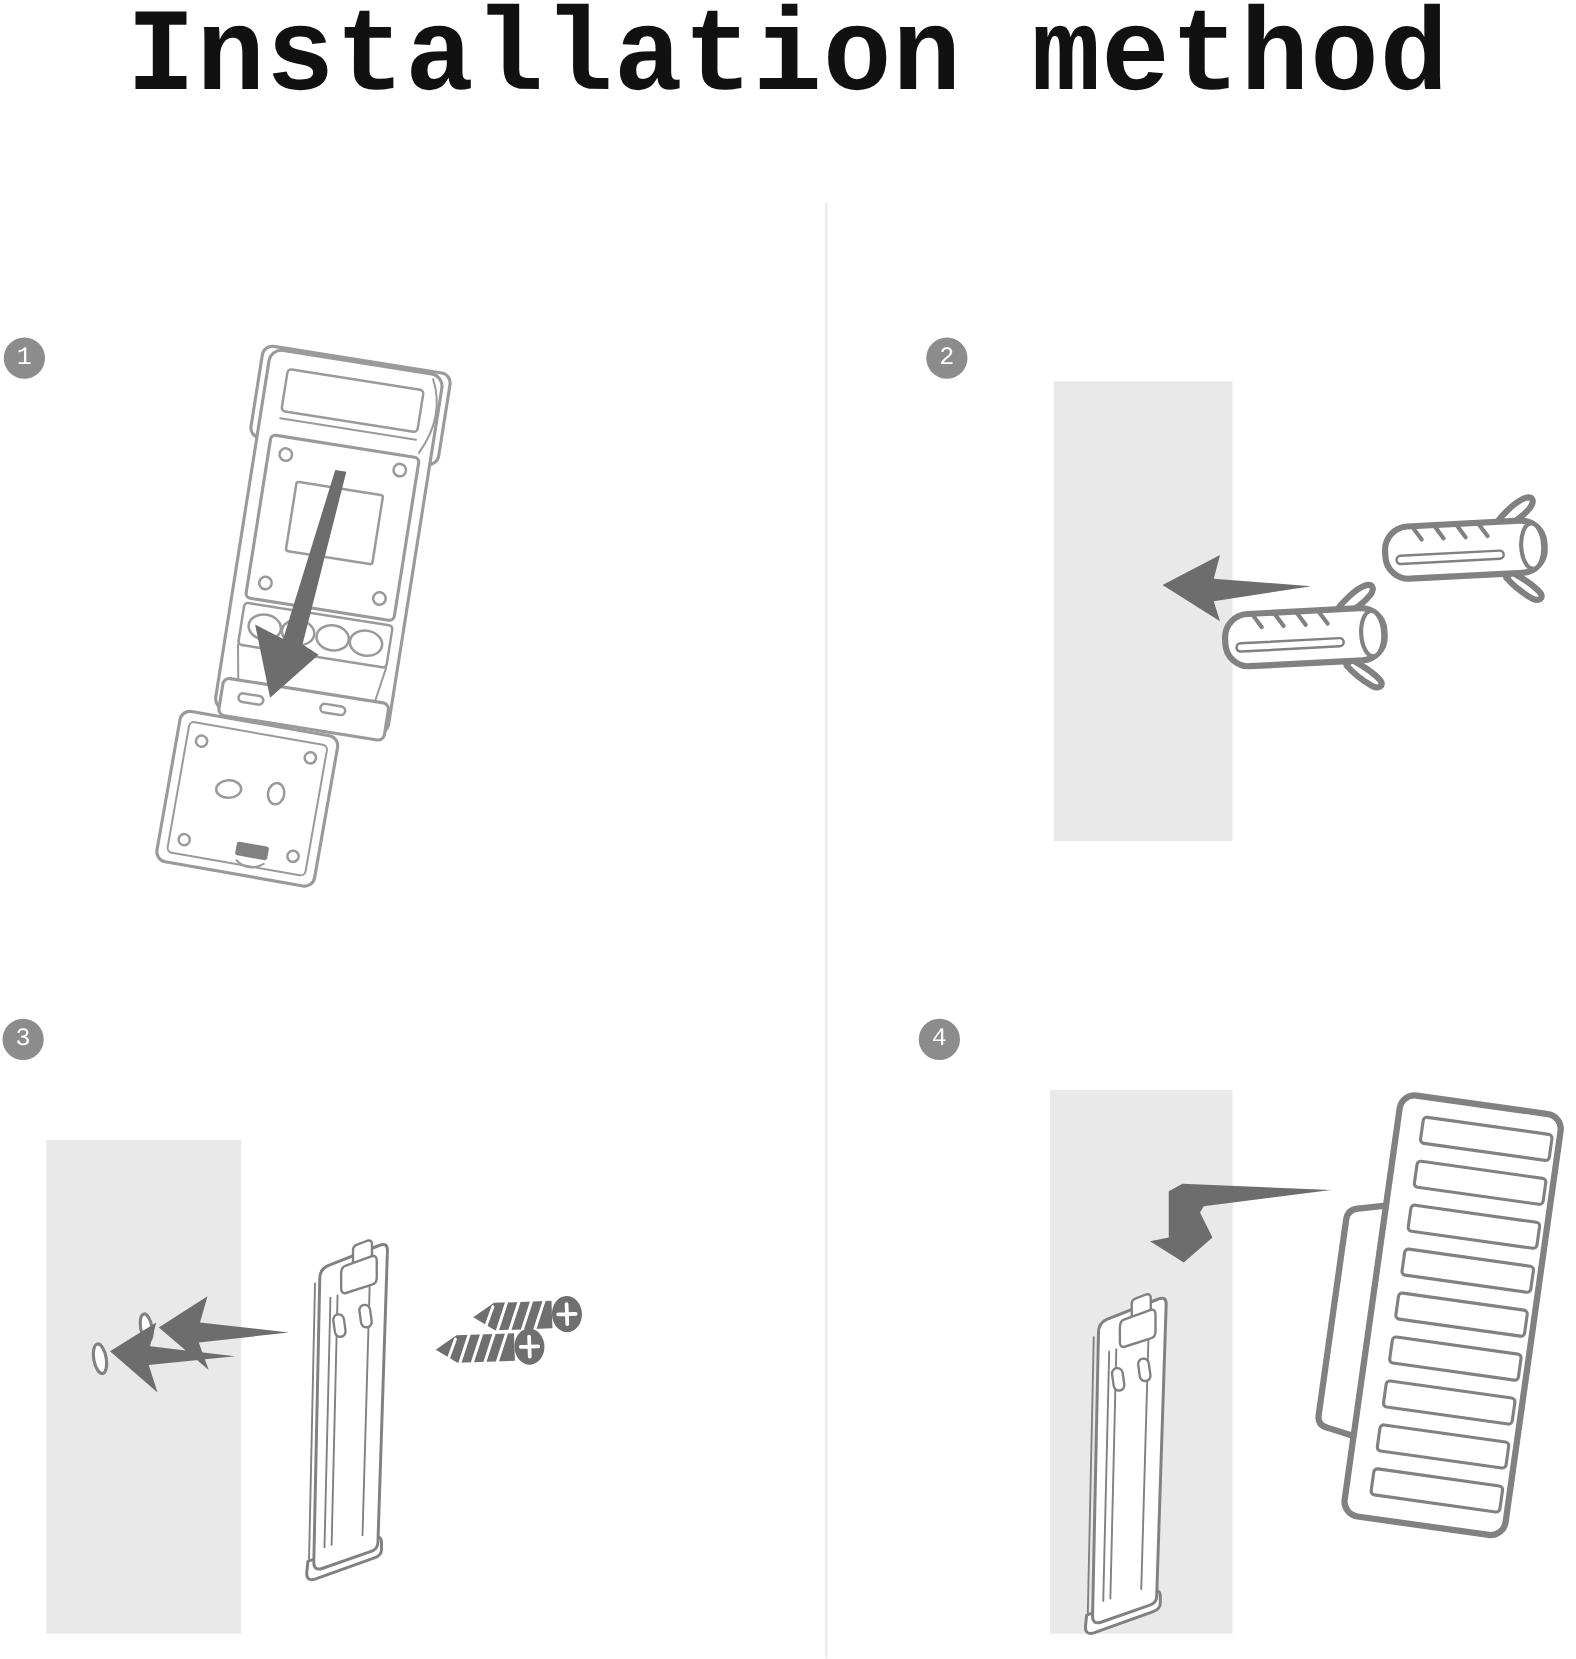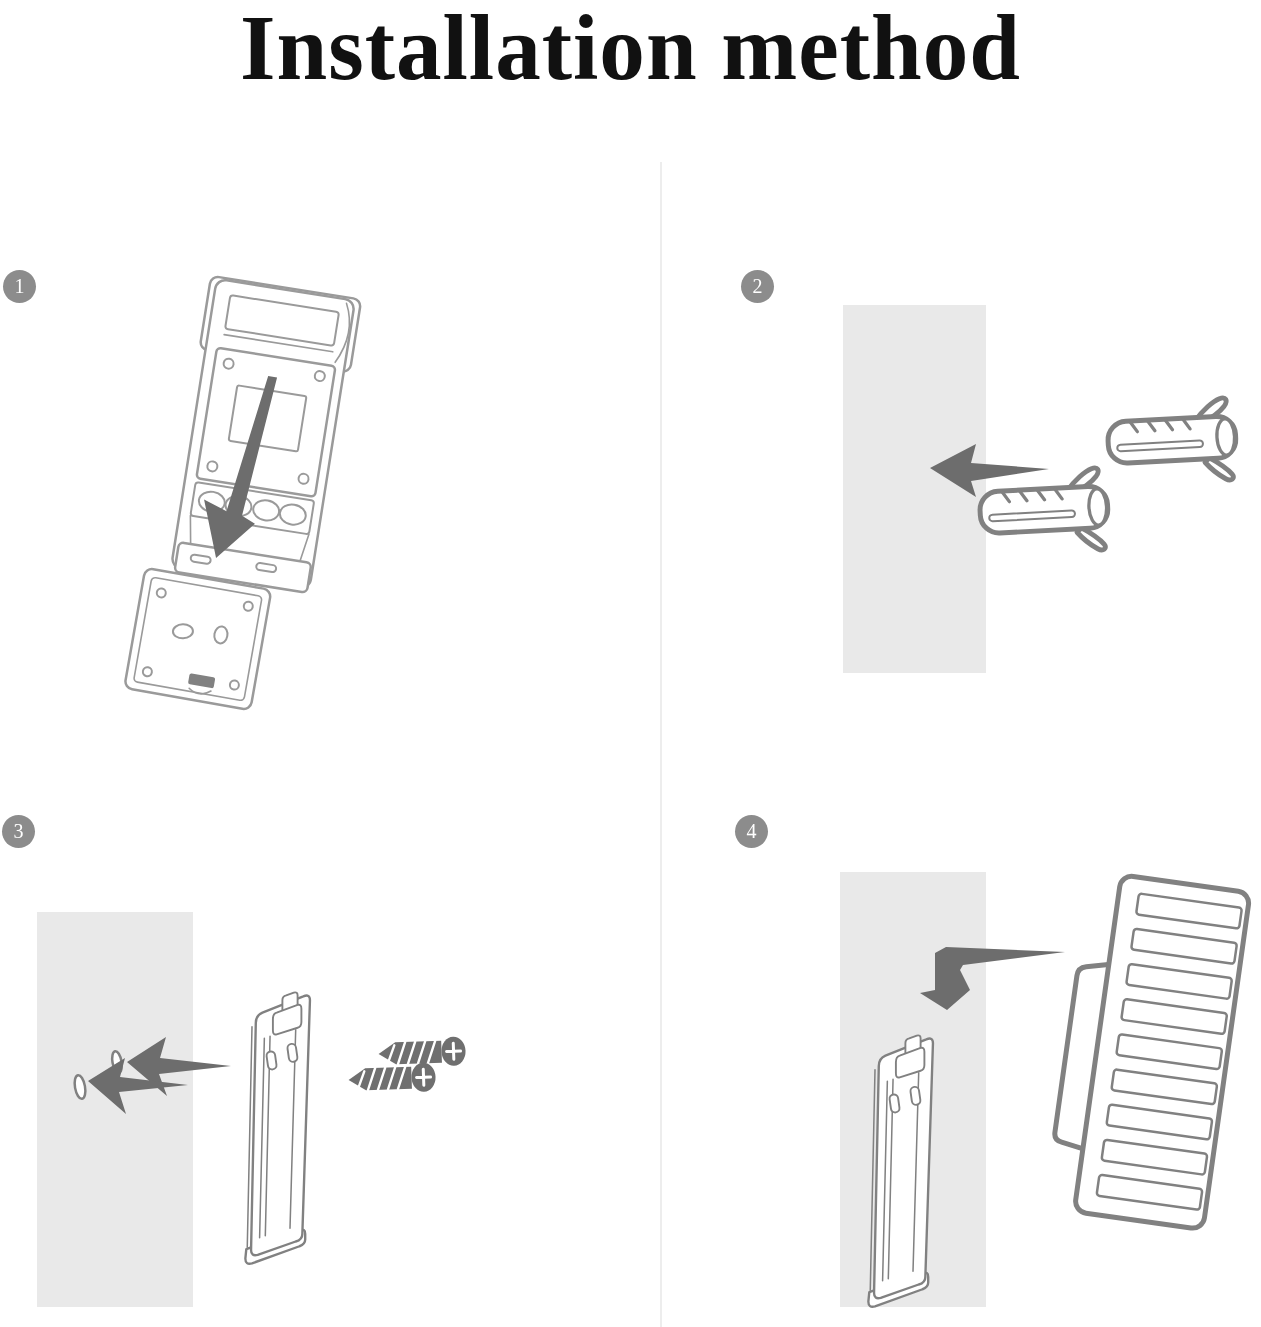--- a/index.html
+++ b/index.html
@@ -1,18 +1,18 @@
 <!DOCTYPE html>
 <html style="--title_text: #111111; --step_badge: #8c8c8c; --badge_number_color: #ffffff; --wall_fill: #e9e9e9; --divider: #ededed; --arrow_fill: #6d6d6d; --line_art: #9a9a9a; --line_art_dark: #818181; --metal_fill: #6f6f6f;"><head>
 <meta charset="utf-8">
 <style>
   html,body { margin:0; padding:0; background:#fff; }
   .page {
     position:relative; width:1261px; height:1327px; background:#ffffff;
-    overflow:hidden; font-family:Liberation Serif, serif;
+    overflow:hidden; font-family:Liberation Mono, monospace;
   }
   .title {
     position:absolute; top:0; left:0; width:100%; text-align:center;
     font-size:94px; font-weight:bold; line-height:1.02; letter-spacing:1px;
     color:var(--title_text,#111); transform:scaleX(0.97); transform-origin:50% 0;
     white-space:nowrap;
   }
   .divider {
     position:absolute; left:660px; top:162px; width:2px; height:1165px;
     background:var(--divider,#ededed);

